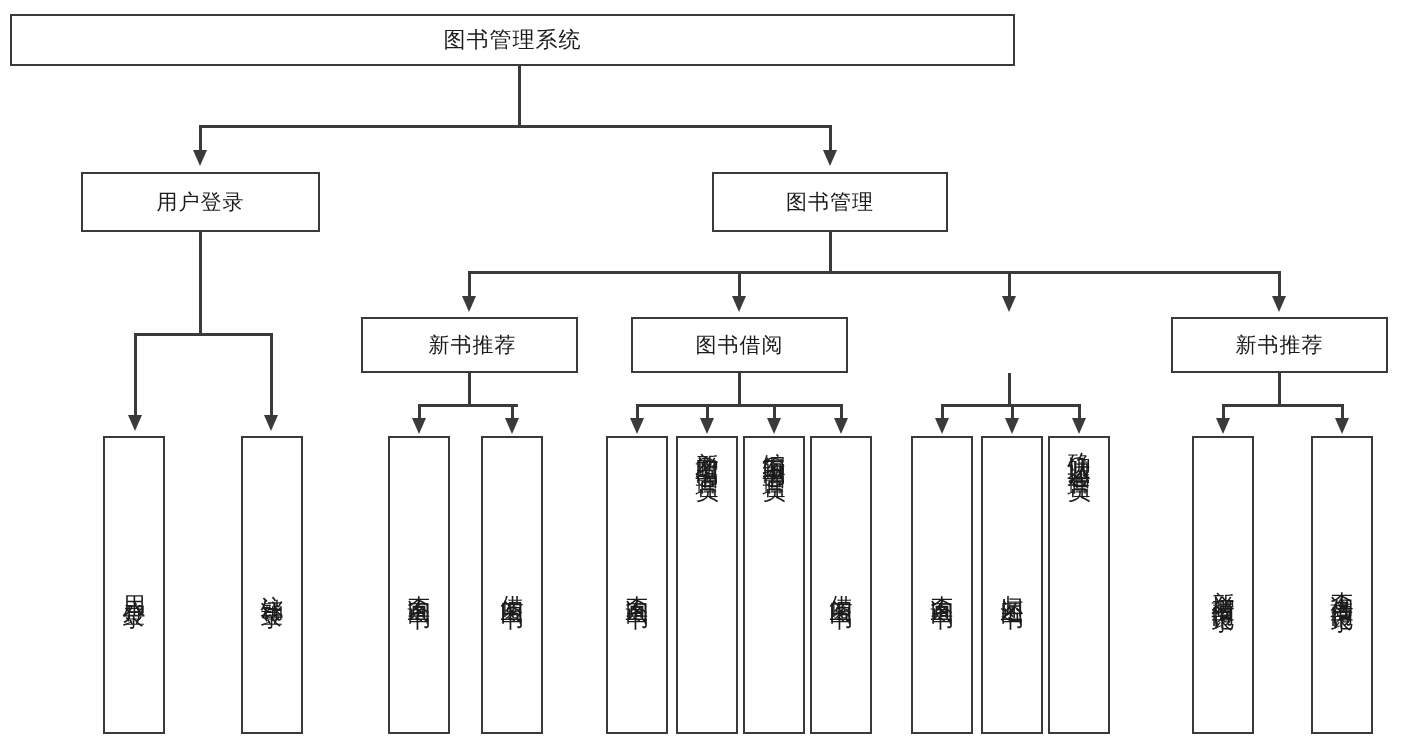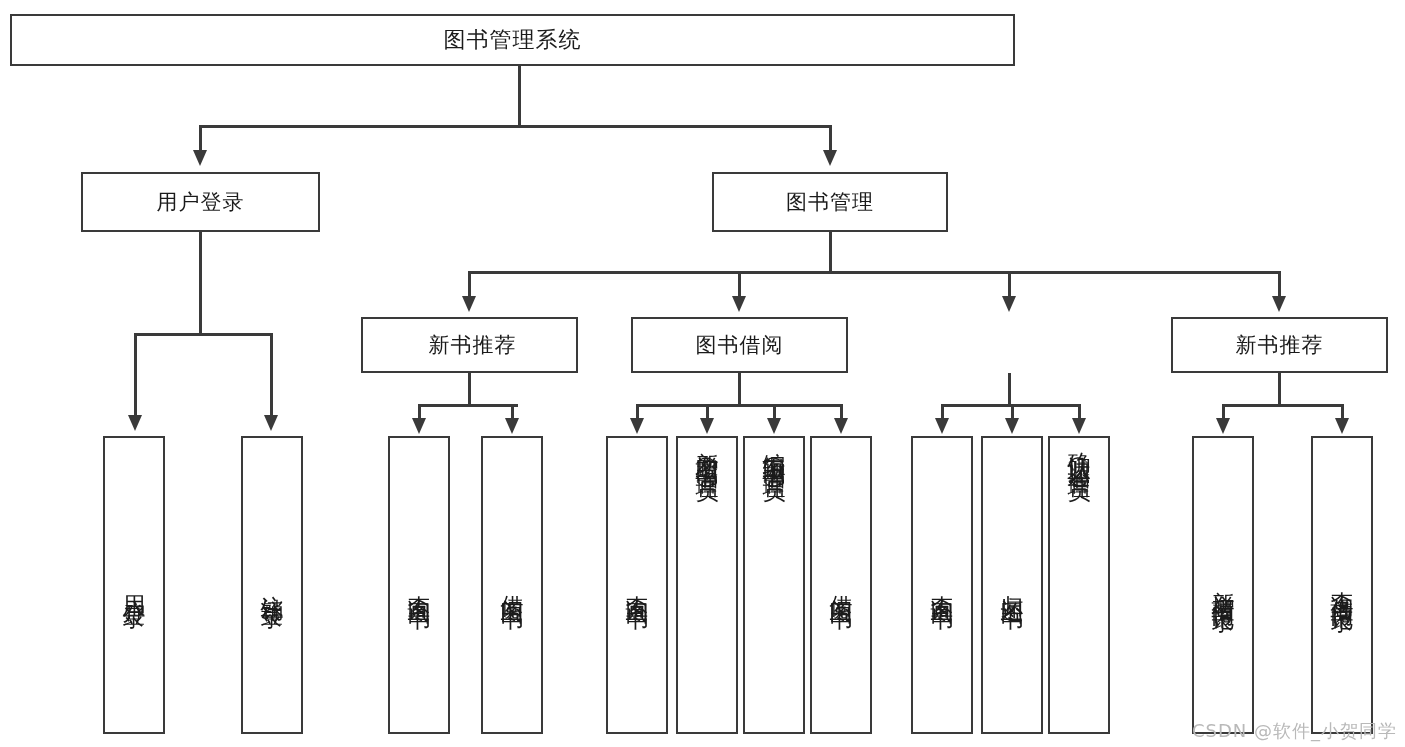--- a/index.html
+++ b/index.html
@@ -205,15 +205,14 @@
     <span class="label">确认归还（管理员）</span>
   </div>
 
   <div class="node vert" style="left:1192px;top:436px;width:62px;height:298px;">
     <span class="label">新增借阅记录</span>
   </div>
   <div class="node vert" style="left:1311px;top:436px;width:62px;height:298px;">
     <span class="label">查询借阅记录</span>
   </div>
 
-  <div id="watermark">CSDN @软件_小贺同学</div>
 
 </div>
 
 </body></html>

